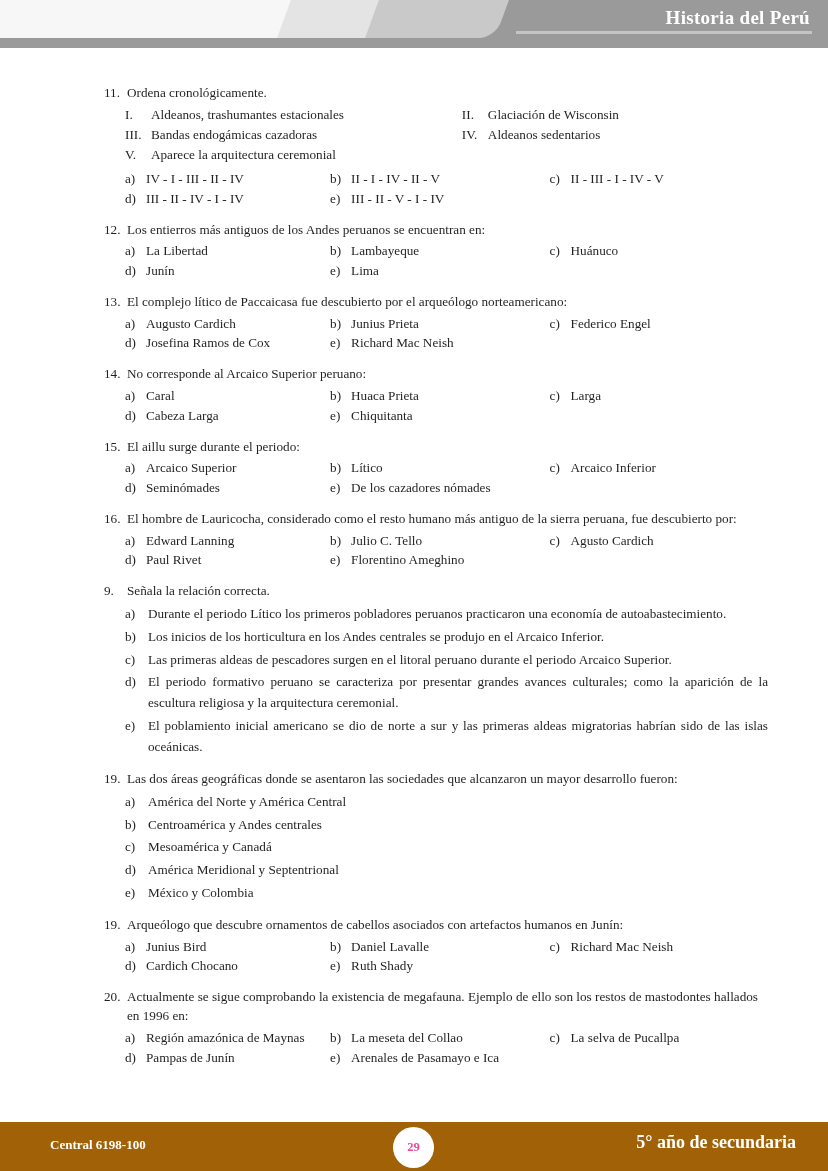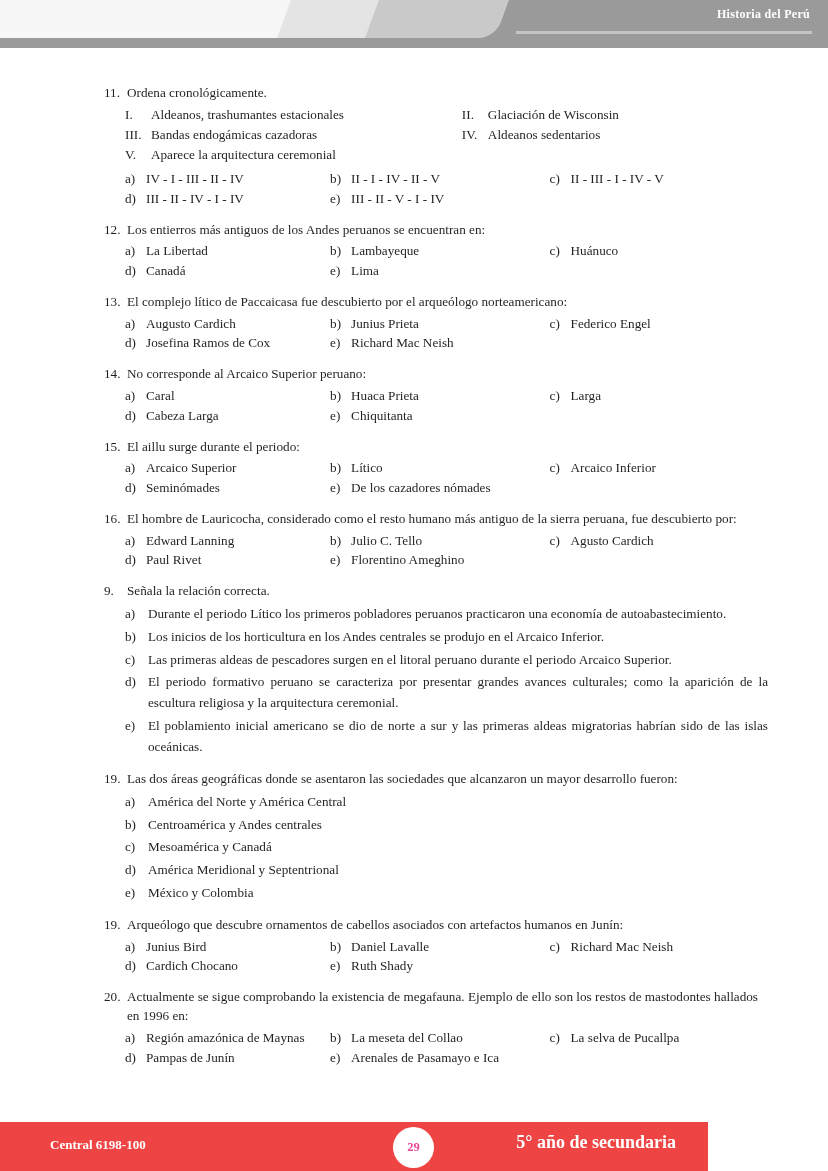--- a/index.html
+++ b/index.html
@@ -53,21 +53,21 @@
     width: 828px;
     height: 10px;
     background: #9a9a9a;
   }
   .hdr-title {
     position: absolute;
     right: 18px;
     top: 7px;
     font-family: "Liberation Serif", "DejaVu Serif", serif;
     font-weight: bold;
-    font-size: 12px;
+    font-size: 19px;
     color: #ffffff;
     letter-spacing: .3px;
     text-align: right;
   }
   .hdr-rule {
     position: absolute;
     right: 16px;
     top: 31px;
     width: 296px;
     height: 3px;
@@ -160,23 +160,23 @@
   .opt-stacked .opt-body {
     flex: 1 1 auto;
     text-align: justify;
     padding-right: 2px;
   }
 
   
   .page-footer {
     position: absolute;
     left: 0; top: 1122px;
-    width: 708px;
+    width: 828px;
     height: 49px;
-    background: #ef4444;
+    background: #a16207;
     padding-left: 31px;
   }
   .ft-left {
     position: absolute;
     left: 50px; top: 15px;
     font-family: "Liberation Serif", "DejaVu Serif", serif;
     font-weight: bold;
     font-size: 13px;
     color: #ffffff;
   }
@@ -295,21 +295,21 @@
             <span class="opt-body">Lambayeque</span>
           </div>
           <div class="opt c3">
             <span class="opt-letter">c)</span>
             <span class="opt-body">Huánuco</span>
           </div>
         </div>
         <div class="opt-row">
           <div class="opt c1">
             <span class="opt-letter">d)</span>
-            <span class="opt-body">Canadá</span>
+            <span class="opt-body">Junín</span>
           </div>
           <div class="opt c2">
             <span class="opt-letter">e)</span>
             <span class="opt-body">Lima</span>
           </div>
           <div class="opt c3"></div>
         </div>
       </div>
     </div>
     <div class="question">

